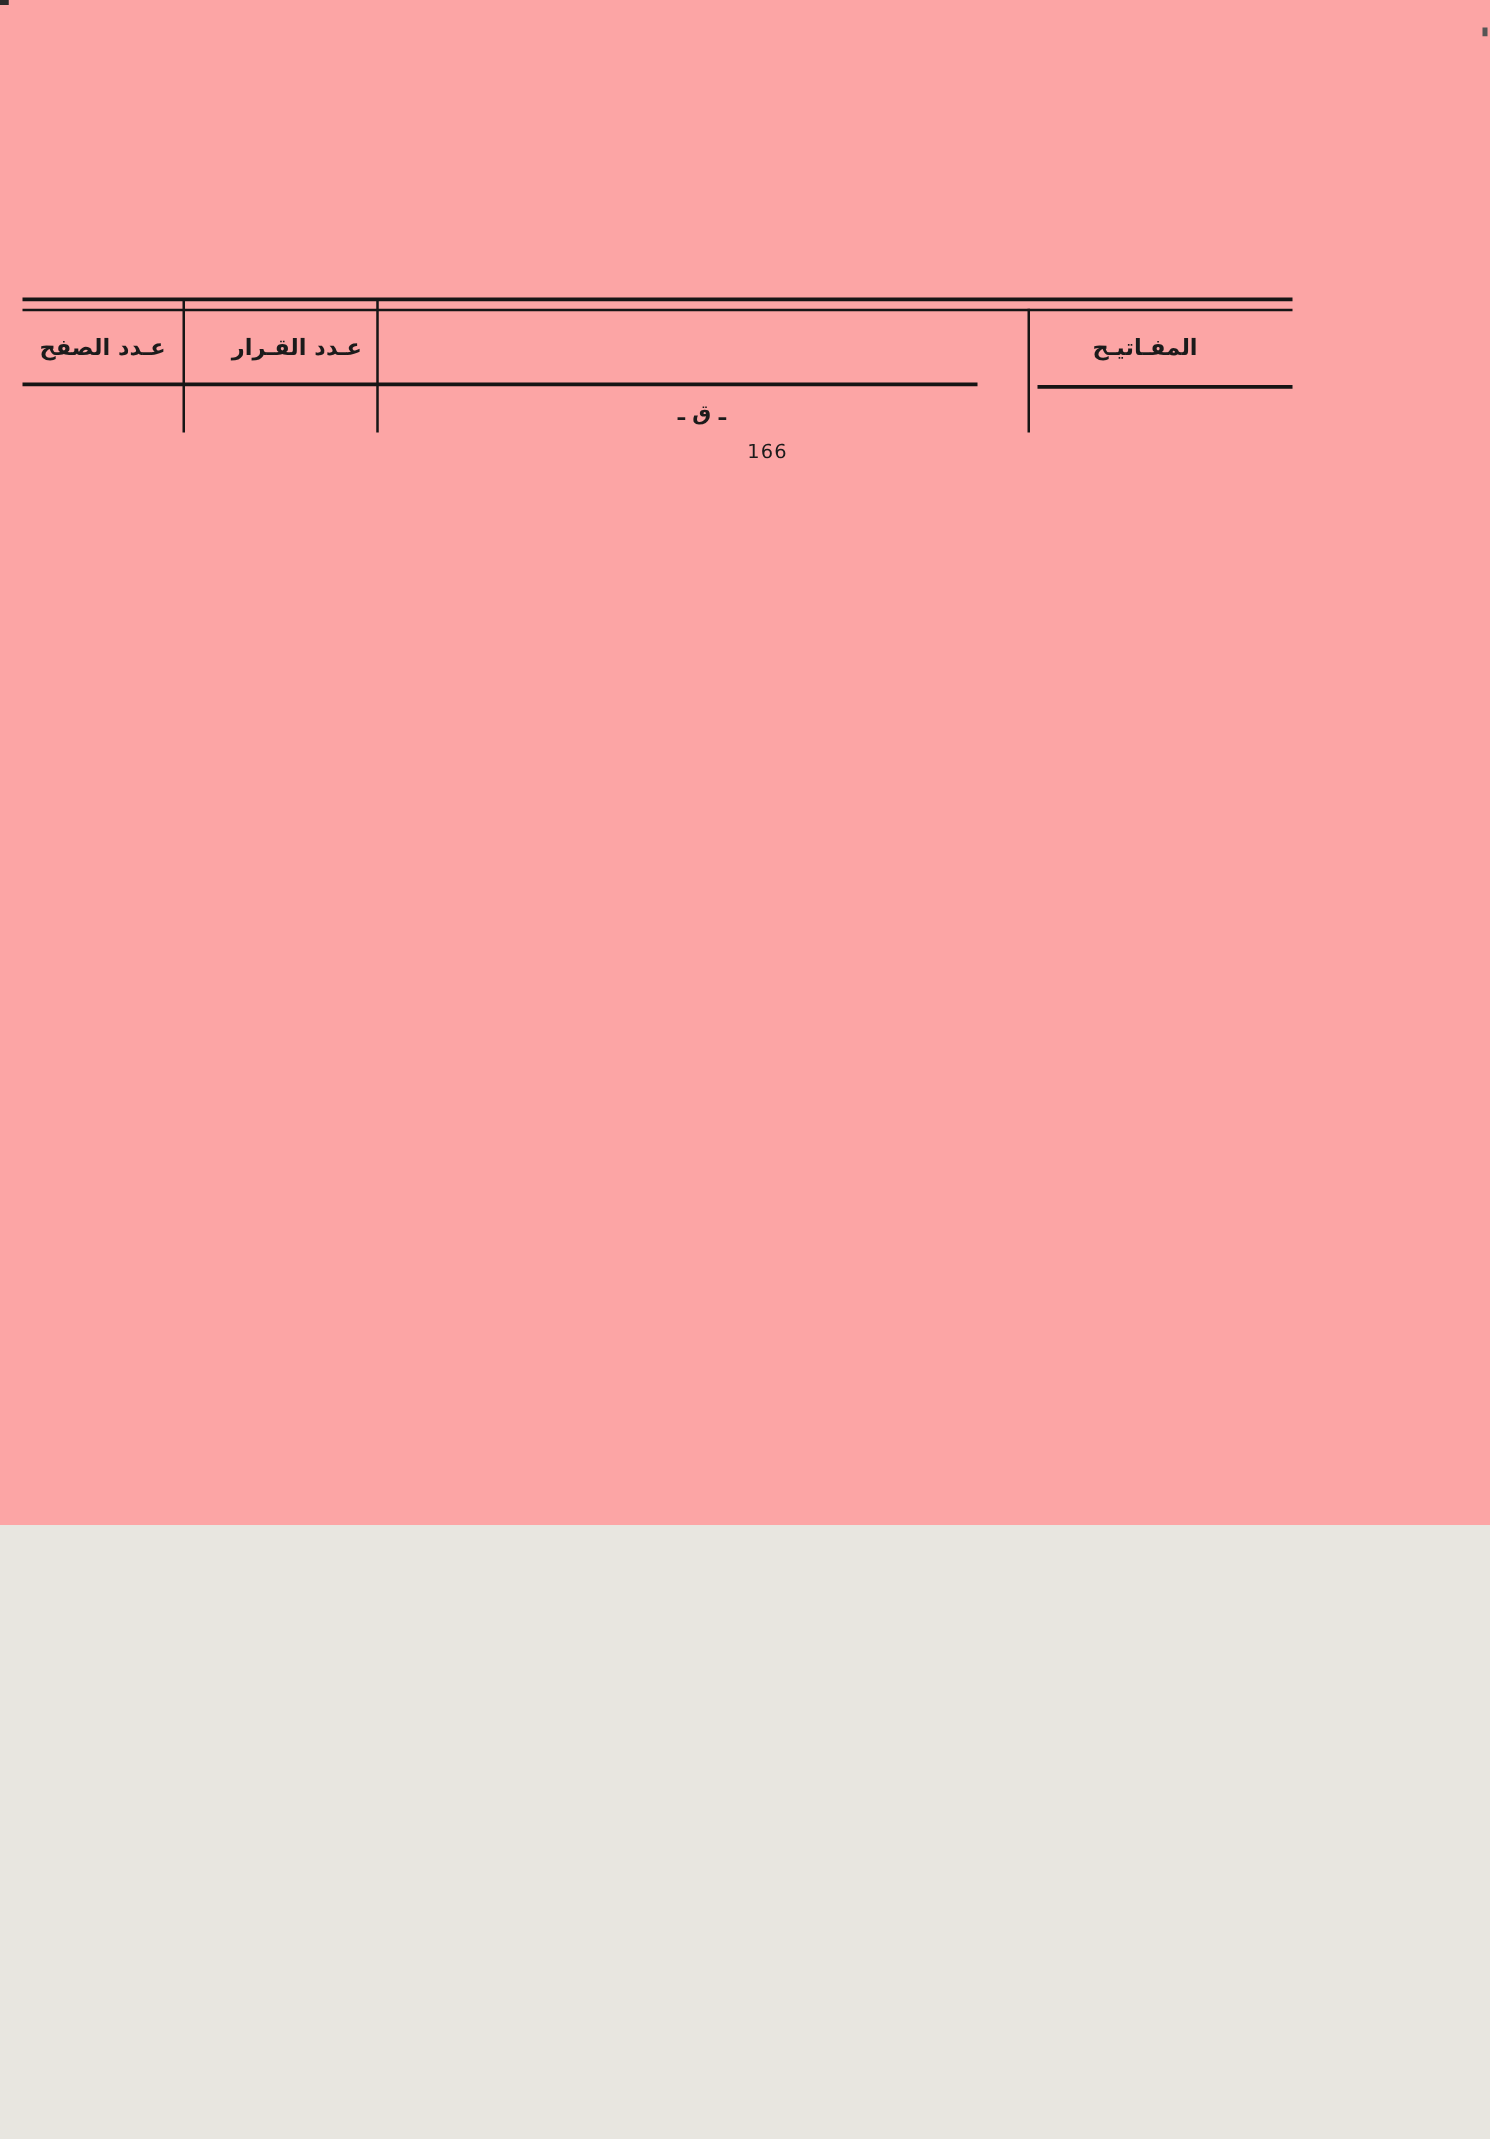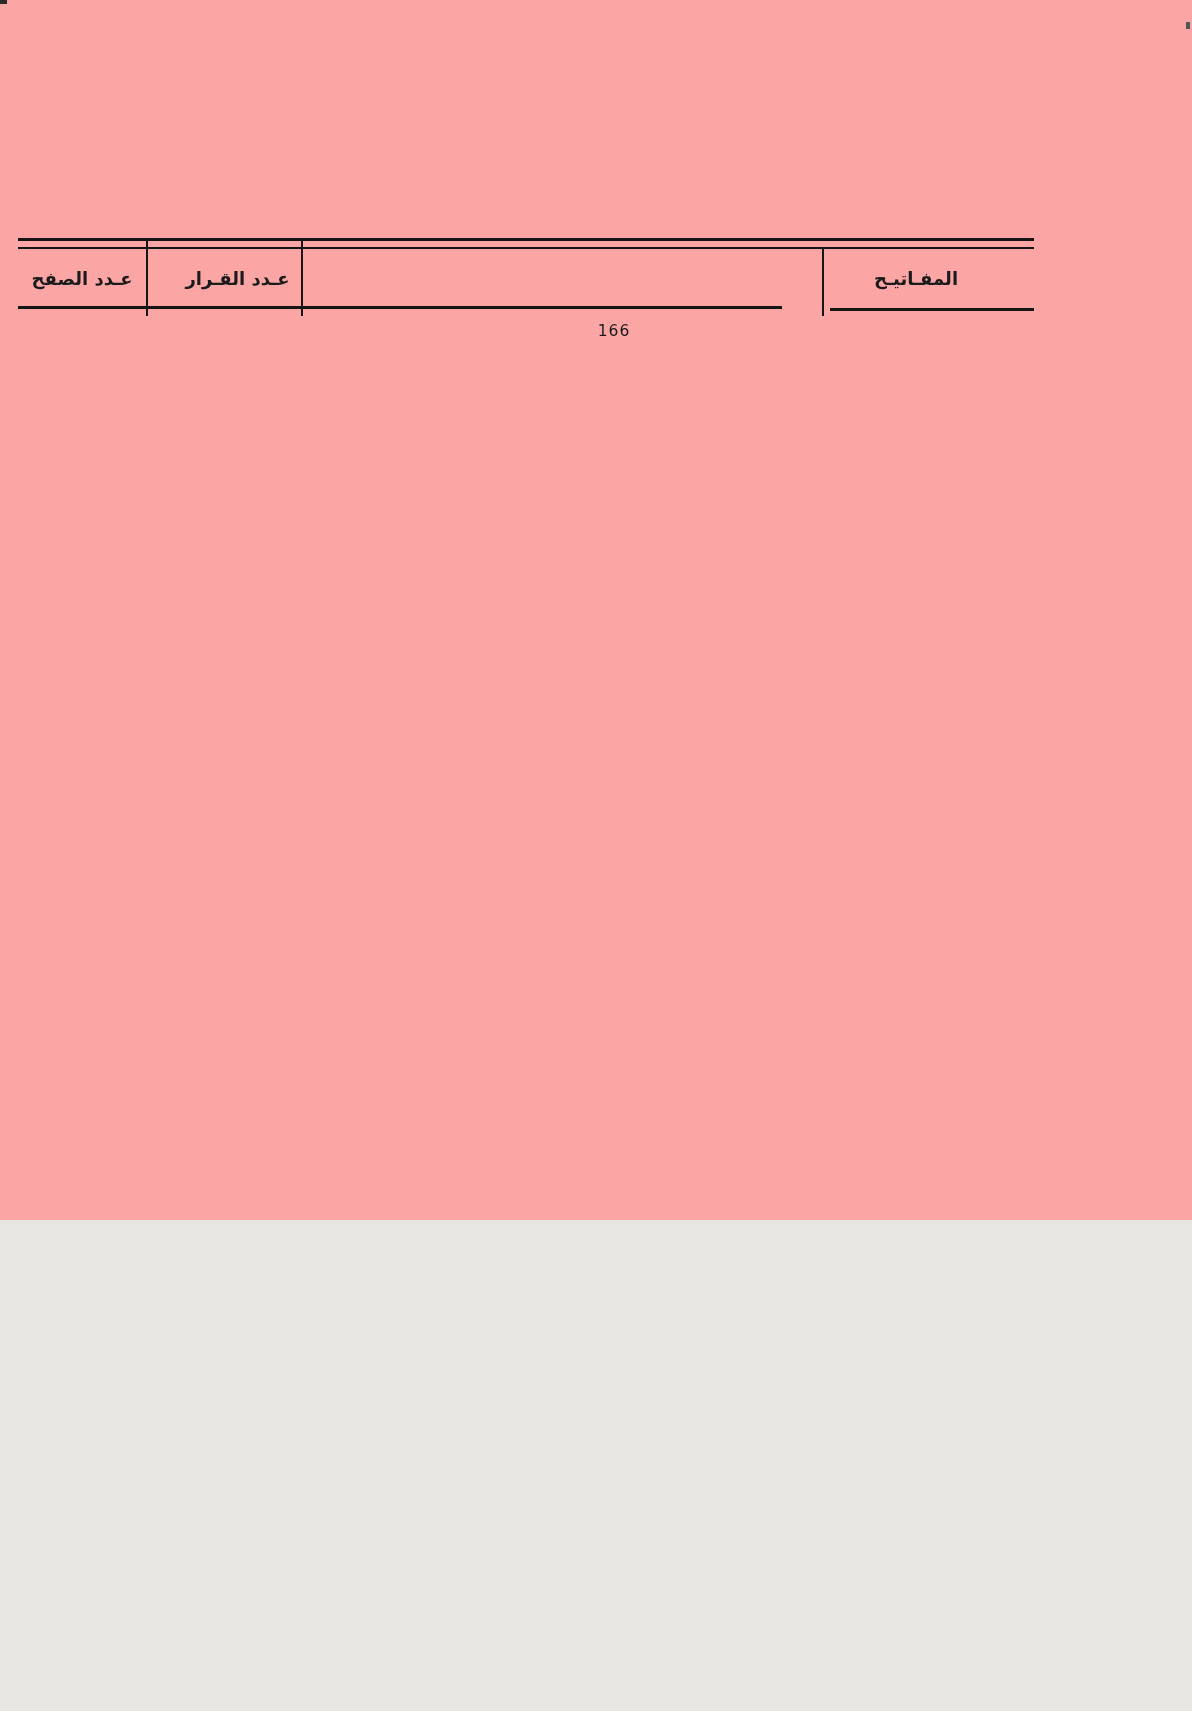--- a/index.html
+++ b/index.html
@@ -84,20 +84,23 @@
   <div class="rule rule-head-right"></div>
   <div class="vline vline-1"></div>
   <div class="vline vline-2"></div>
   <div class="vline vline-3"></div>
 
   <div class="hdr hdr-page">عـدد الصفح</div>
   <div class="hdr hdr-decision">عـدد القـرار</div>
   <div class="hdr hdr-keys">المفـاتيـح</div>
 
   <div class="tbody">
+      <div class="row letter">
+    <div class="letter-label">ـ ق ـ</div>
+  </div>
       <div class="row entry">
     <div class="cell page">166</div>
 
     <div class="cell content">
           <div class="cline">ـ استعجالى ـ تبليغ الاستدعاء ......................</div>
         </div>
     <div class="cell keys">القـاضى الاستعجـالى</div>
   </div>
     </div>
 </div>

